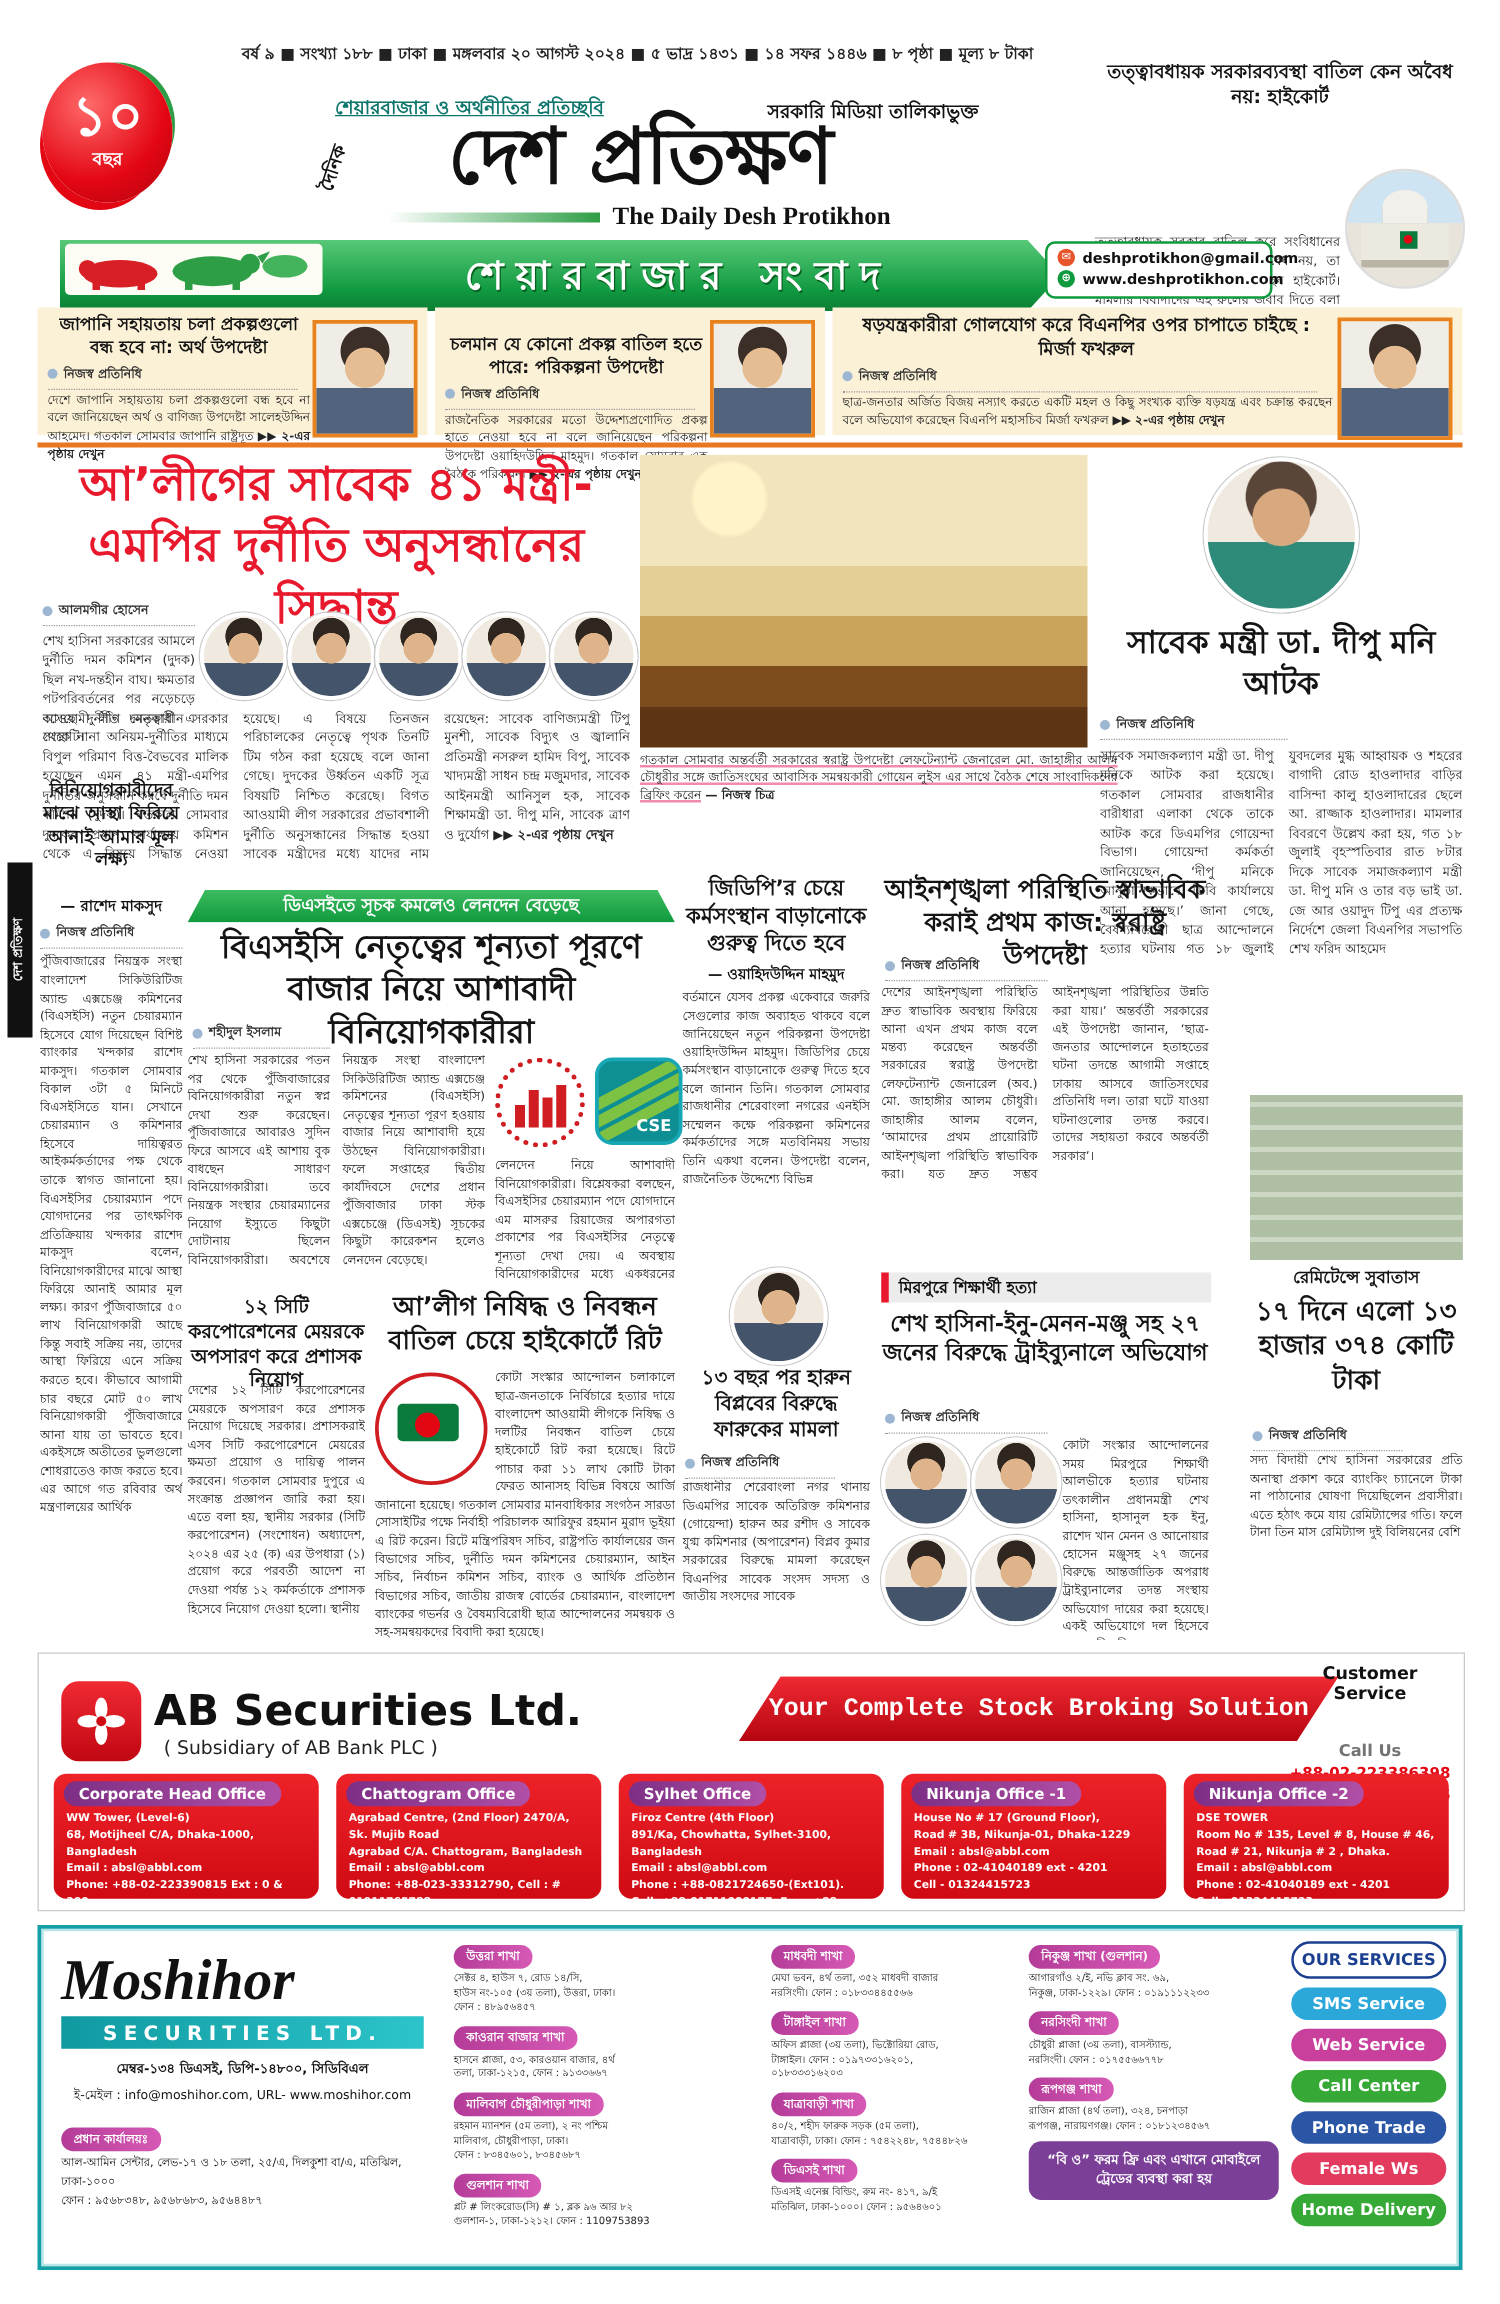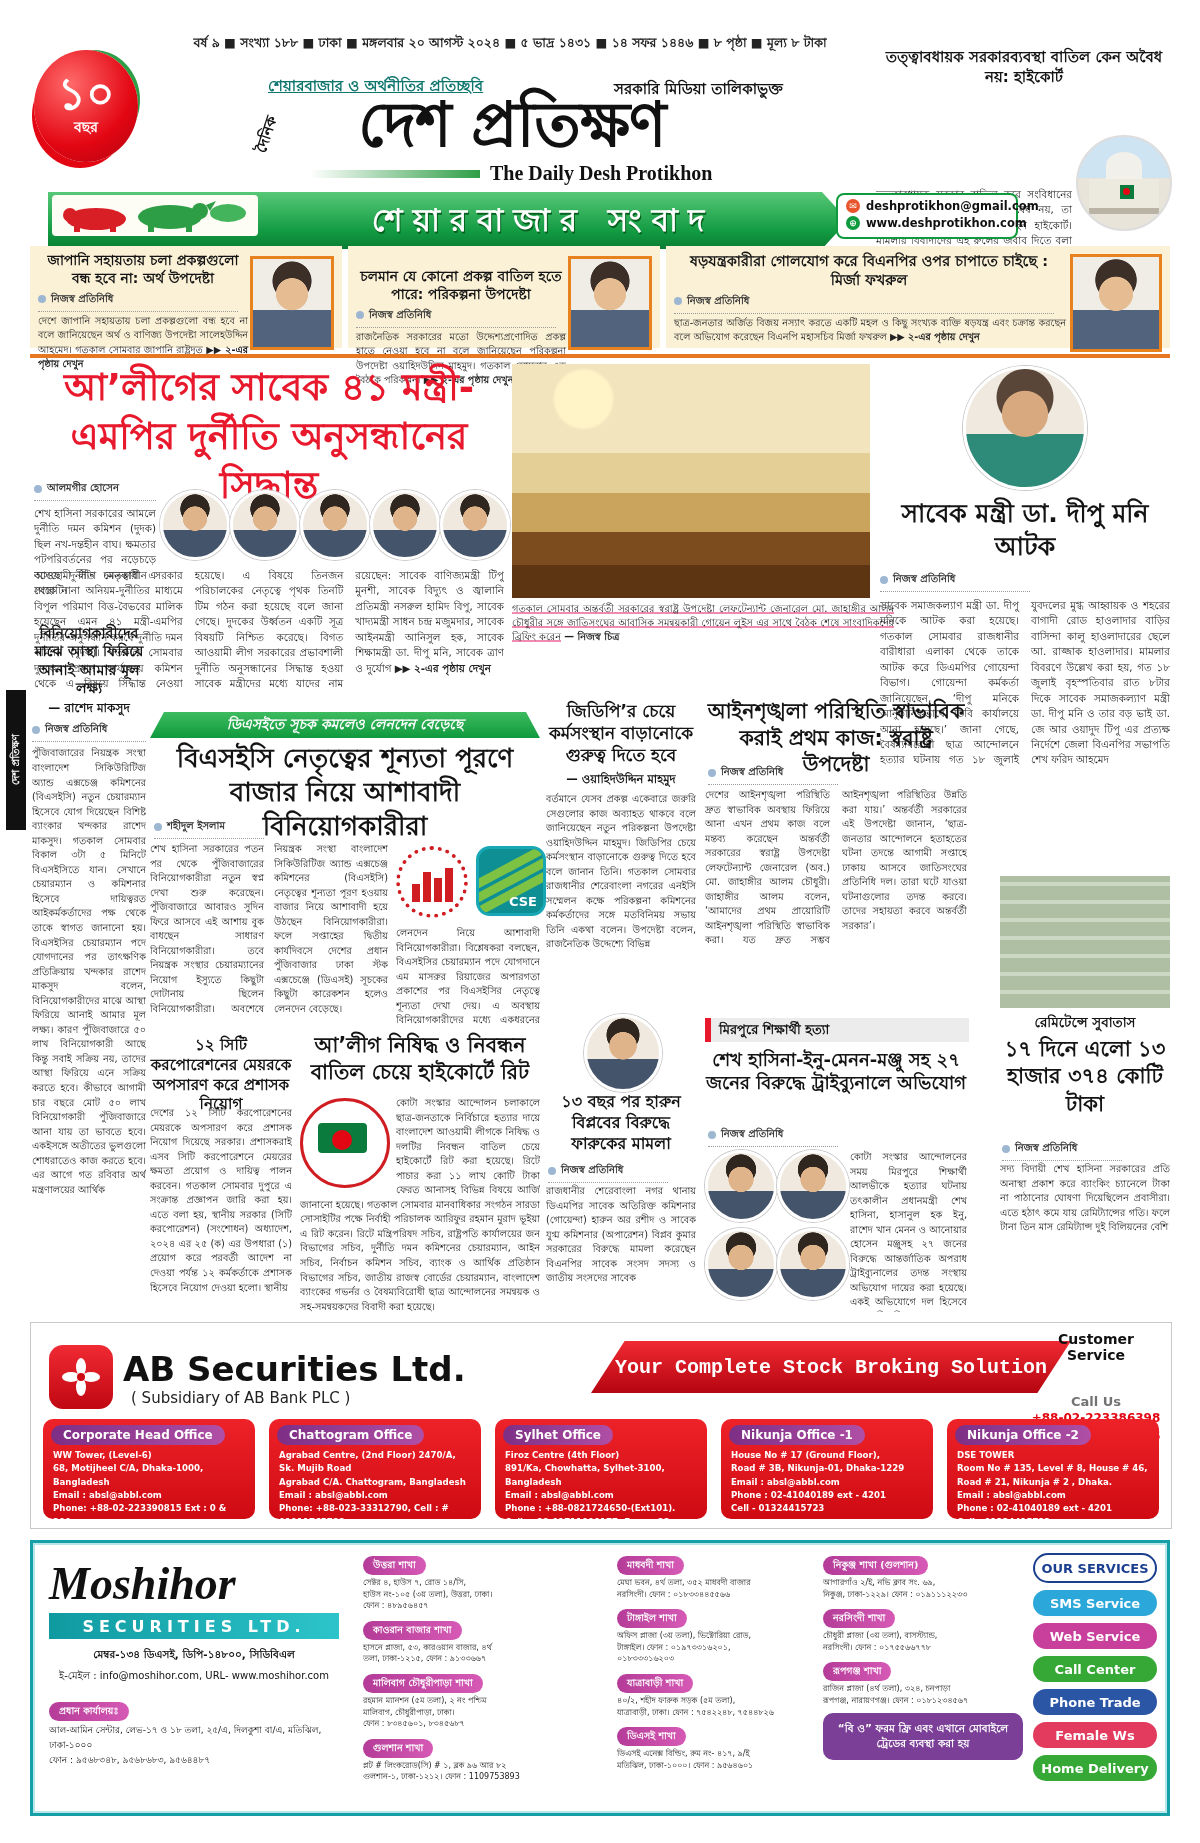--- a/index.html
+++ b/index.html
@@ -25,21 +25,21 @@
   .title-en{font-family:"Liberation Serif","DejaVu Serif",serif;font-size:20px;font-weight:bold;}
   
   .h{font-weight:bold;color:#141414;line-height:1.3;}
   .byline{font-size:10px;color:#333;display:flex;align-items:center;gap:5px;
           border-bottom:1px dotted #9a9a9a;padding-bottom:3px;font-weight:bold;}
   .byline::before{content:"";width:8px;height:8px;border-radius:50%;background:#9db7d2;flex:0 0 auto;}
   .body{font-size:10.3px;line-height:1.5;color:#222;}
   .jump{font-weight:bold;}
   .kick-g{background:linear-gradient(180deg,#3dbb5f,#0f9a3d);color:#fff;font-weight:bold;
           clip-path:polygon(14px 0,calc(100% - 14px) 0,100% 100%,0 100%);
-          display:flex;align-items:center;justify-content:center;font-style:italic;}
+          display:flex;align-items:center;justify-content:center;}
   .kick-r{background:#ececec;border-left:6px solid #e8192c;font-weight:bold;display:flex;align-items:center;padding-left:8px;}
   
   .cream{background:#fbf1d6;}
   .pframe{border:3px solid #e8821e;background:#ddd;}
   .face{border-radius:50%;
         background:
          radial-gradient(circle at 50% 40%, #e6bd92 0 24%, rgba(0,0,0,0) 25%),
          radial-gradient(circle at 50% 25%, #3c2f27 0 25%, rgba(0,0,0,0) 26%),
          linear-gradient(180deg,#f0ede7 0 58%, #51637d 58% 100%);}
   .facer{border-radius:50%;border:3px solid #fff;box-shadow:0 0 0 1px #c9c9c9;
@@ -232,21 +232,21 @@
       linear-gradient(180deg,#efe9e0 0 55%, #2e8b7a 55% 100%);"></div>
     <div class="h ctr" style="font-size:25px;margin-top:8px;">সাবেক মন্ত্রী ডা. দীপু মনি আটক</div>
     <div class="byline" style="width:150px;margin-top:8px;">নিজস্ব প্রতিনিধি</div>
     <div class="body jst" style="margin-top:6px;height:412px;column-count:2;column-gap:12px;overflow:hidden;">সাবেক সমাজকল্যাণ মন্ত্রী ডা. দীপু মনিকে আটক করা হয়েছে। গতকাল সোমবার রাজধানীর বারীধারা এলাকা থেকে তাকে আটক করে ডিএমপির গোয়েন্দা বিভাগ। গোয়েন্দা কর্মকর্তা জানিয়েছেন, ‘দীপু মনিকে আনুষ্ঠানিকভাবে ডিবি কার্যালয়ে আনা হয়েছে।’ জানা গেছে, বৈষম্যবিরোধী ছাত্র আন্দোলনে হত্যার ঘটনায় গত ১৮ জুলাই যুবদলের মুগ্ধ আহ্বায়ক ও শহরের বাগাদী রোড হাওলাদার বাড়ির বাসিন্দা কালু হাওলাদারের ছেলে আ. রাজ্জাক হাওলাদার। মামলার বিবরণে উল্লেখ করা হয়, গত ১৮ জুলাই বৃহস্পতিবার রাত ৮টার দিকে সাবেক সমাজকল্যাণ মন্ত্রী ডা. দীপু মনি ও তার বড় ভাই ডা. জে আর ওয়াদুদ টিপু এর প্রত্যক্ষ নির্দেশে জেলা বিএনপির সভাপতি শেখ ফরিদ আহমেদ</div>
   </div>
 
   <div class="abs vtab" style="left:6px;top:690px;width:20px;height:140px;">দেশ প্রতিক্ষণ</div>
 
   <div class="abs" style="left:32px;top:624px;width:114px;">
     <div class="h ctr" style="font-size:14.2px;">বিনিয়োগকারীদের মাঝে আস্থা ফিরিয়ে আনাই আমার মূল লক্ষ্য</div>
-    <div class="h ctr" style="font-size:12px;margin-top:3px;">— রাশেদ মাকসুদ</div>
+    <div class="h ctr" style="font-size:12px;margin-top:20px;">— রাশেদ মাকসুদ</div>
     <div class="byline" style="margin-top:5px;">নিজস্ব প্রতিনিধি</div>
     <div class="body jst" style="font-size:9.7px;margin-top:4px;height:560px;overflow:hidden;">পুঁজিবাজারের নিয়ন্ত্রক সংস্থা বাংলাদেশ সিকিউরিটিজ অ্যান্ড এক্সচেঞ্জ কমিশনের (বিএসইসি) নতুন চেয়ারম্যান হিসেবে যোগ দিয়েছেন বিশিষ্ট ব্যাংকার খন্দকার রাশেদ মাকসুদ। গতকাল সোমবার বিকাল ৩টা ৫ মিনিটে বিএসইসিতে যান। সেখানে চেয়ারম্যান ও কমিশনার হিসেবে দায়িত্বরত আইকর্মকর্তাদের পক্ষ থেকে তাকে স্বাগত জানানো হয়। বিএসইসির চেয়ারম্যান পদে যোগদানের পর তাৎক্ষণিক প্রতিক্রিয়ায় খন্দকার রাশেদ মাকসুদ বলেন, বিনিয়োগকারীদের মাঝে আস্থা ফিরিয়ে আনাই আমার মূল লক্ষ্য। কারণ পুঁজিবাজারে ৫০ লাখ বিনিয়োগকারী আছে কিন্তু সবাই সক্রিয় নয়, তাদের আস্থা ফিরিয়ে এনে সক্রিয় করতে হবে। কীভাবে আগামী চার বছরে মোট ৫০ লাখ বিনিয়োগকারী পুঁজিবাজারে আনা যায় তা ভাবতে হবে। একইসঙ্গে অতীতের ভুলগুলো শোধরাতেও কাজ করতে হবে। এর আগে গত রবিবার অর্থ মন্ত্রণালয়ের আর্থিক</div>
   </div>
 
   <div class="abs kick-g" style="left:150px;top:712px;width:390px;height:26px;font-size:14px;">ডিএসইতে সূচক কমলেও লেনদেন বেড়েছে</div>
   <div class="abs h ctr" style="left:150px;top:742px;width:390px;font-size:26px;">বিএসইসি নেতৃত্বের শূন্যতা পূরণে বাজার নিয়ে আশাবাদী বিনিয়োগকারীরা</div>
   <div class="abs byline" style="left:154px;top:818px;width:110px;">শহীদুল ইসলাম</div>
   <div class="abs body jst" style="left:150px;top:842px;width:238px;height:186px;column-count:2;column-gap:10px;overflow:hidden;font-size:9.7px;">শেখ হাসিনা সরকারের পতন পর থেকে পুঁজিবাজারের বিনিয়োগকারীরা নতুন স্বপ্ন দেখা শুরু করেছেন। পুঁজিবাজারে আবারও সুদিন ফিরে আসবে এই আশায় বুক বাধছেন সাধারণ বিনিয়োগকারীরা। তবে নিয়ন্ত্রক সংস্থার চেয়ারম্যানের নিয়োগ ইস্যুতে কিছুটা দোটানায় ছিলেন বিনিয়োগকারীরা। অবশেষে নিয়ন্ত্রক সংস্থা বাংলাদেশ সিকিউরিটিজ অ্যান্ড এক্সচেঞ্জ কমিশনের (বিএসইসি) নেতৃত্বের শূন্যতা পূরণ হওয়ায় বাজার নিয়ে আশাবাদী হয়ে উঠছেন বিনিয়োগকারীরা। ফলে সপ্তাহের দ্বিতীয় কার্যদিবসে দেশের প্রধান পুঁজিবাজার ঢাকা স্টক এক্সচেঞ্জে (ডিএসই) সূচকের কিছুটা কারেকশন হলেও লেনদেন বেড়েছে।</div>
   <div class="abs dse" style="left:396px;top:846px;width:72px;height:72px;">
     <i style="height:18px;"></i>

